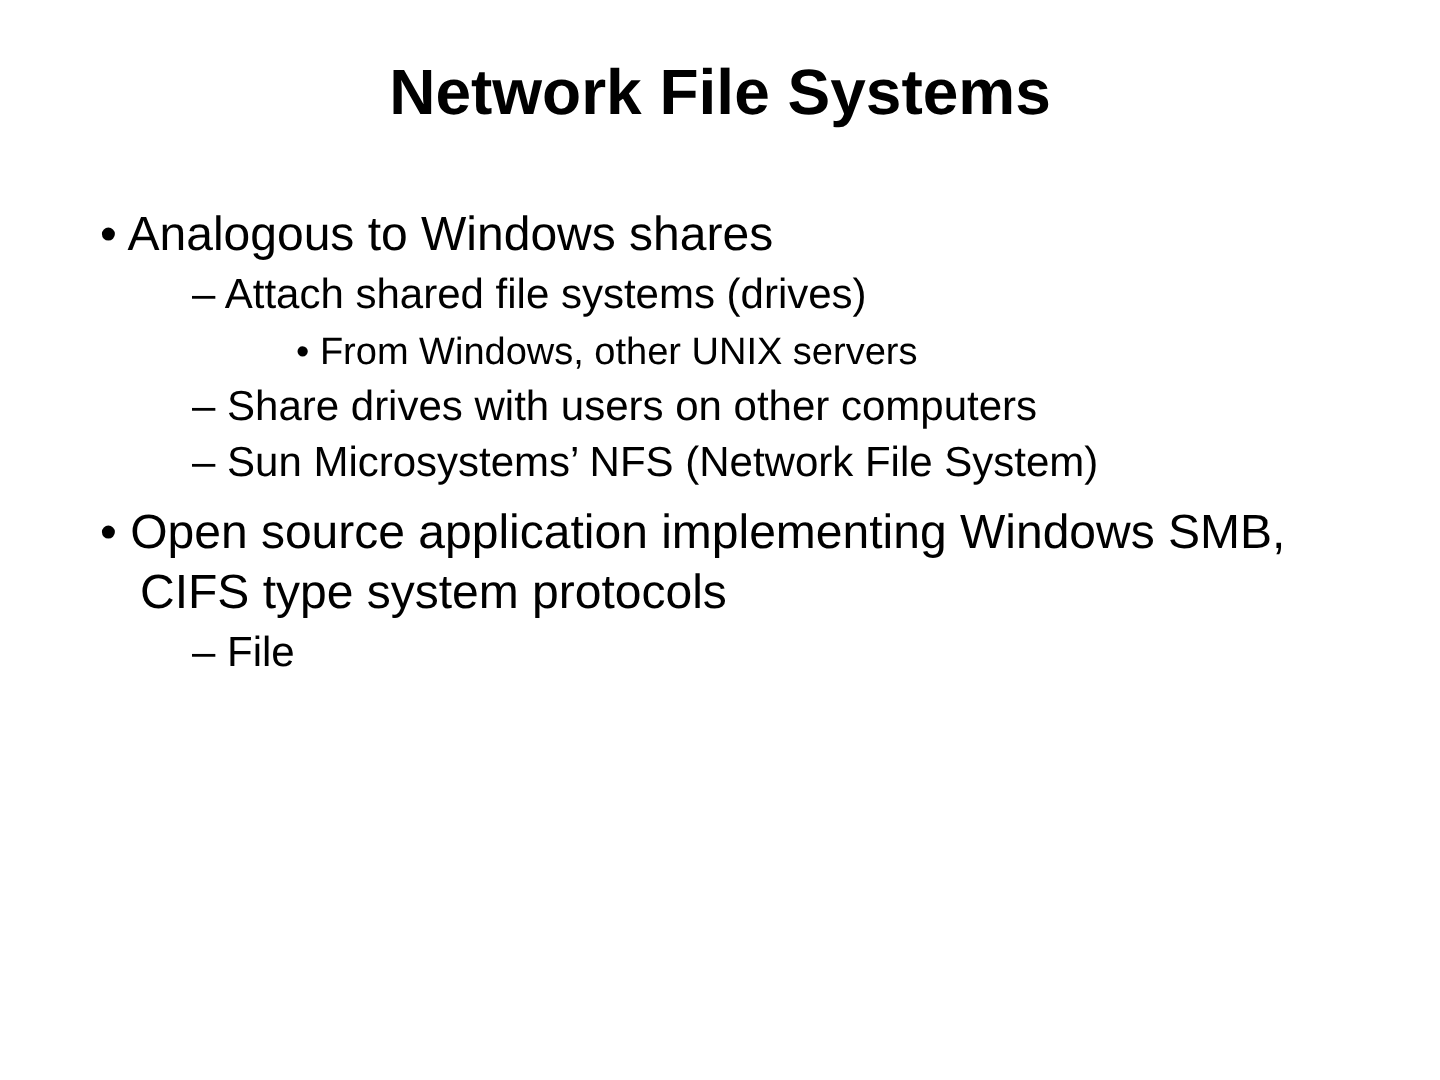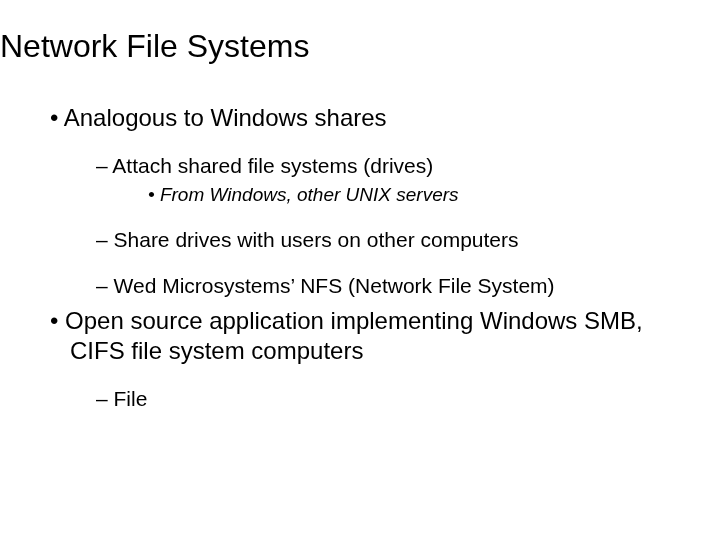--- a/index.html
+++ b/index.html
@@ -11,67 +11,67 @@
     font-family: Arial, Helvetica, sans-serif;
     color: #000;
   }
   .slide {
     width: 720px;
     height: 540px;
     position: relative;
     box-sizing: border-box;
   }
   .title {
+    text-align: center;
     font-size: 32px;
     padding-top: 28px;
     padding-bottom: 32px;
-    font-weight: normal;
+    font-weight: bold;
   }
   ul { list-style: none; margin: 0; padding: 0; }
   li { font-weight: normal; }
   .lvl1 {
     font-size: 24px;
     padding-left: 50px;
     text-indent: -20px;
     margin-left: 20px;
     margin-top: 6px;
     margin-bottom: 0;
     line-height: 1.25;
     padding-right: 64px;
   }
   .lvl1::before { content: "•  "; }
   .lvl2 {
     font-size: 21px;
     padding-left: 96px;
     text-indent: -18px;
     margin-left: 18px;
-    margin-top: 20px;
+    margin-top: 2px;
     line-height: 1.25;
     padding-right: 40px;
   }
   .lvl2::before { content: "–  "; }
   .lvl3 {
     font-size: 19px;
     padding-left: 148px;
     text-indent: -14px;
     margin-left: 14px;
     margin-top: 4px;
     line-height: 1.25;
     padding-right: 40px;
-    font-style: italic;
   }
   .lvl3::before { content: "•  "; }
 </style>
 </head>
 <body>
 
 <div class="slide">
   <div class="title">Network File Systems</div>
   <ul>
     <li class="lvl1">Analogous to Windows shares</li>
     <li class="lvl2">Attach shared file systems (drives)</li>
     <li class="lvl3">From Windows, other UNIX servers</li>
     <li class="lvl2">Share drives with users on other computers</li>
-    <li class="lvl2">Wed Microsystems’ NFS (Network File System)</li>
-    <li class="lvl1">Open source application implementing Windows SMB, CIFS file system computers</li>
+    <li class="lvl2">Sun Microsystems’ NFS (Network File System)</li>
+    <li class="lvl1">Open source application implementing Windows SMB, CIFS type system protocols</li>
     <li class="lvl2">File</li>
   </ul>
 </div>
 
 </body></html>

